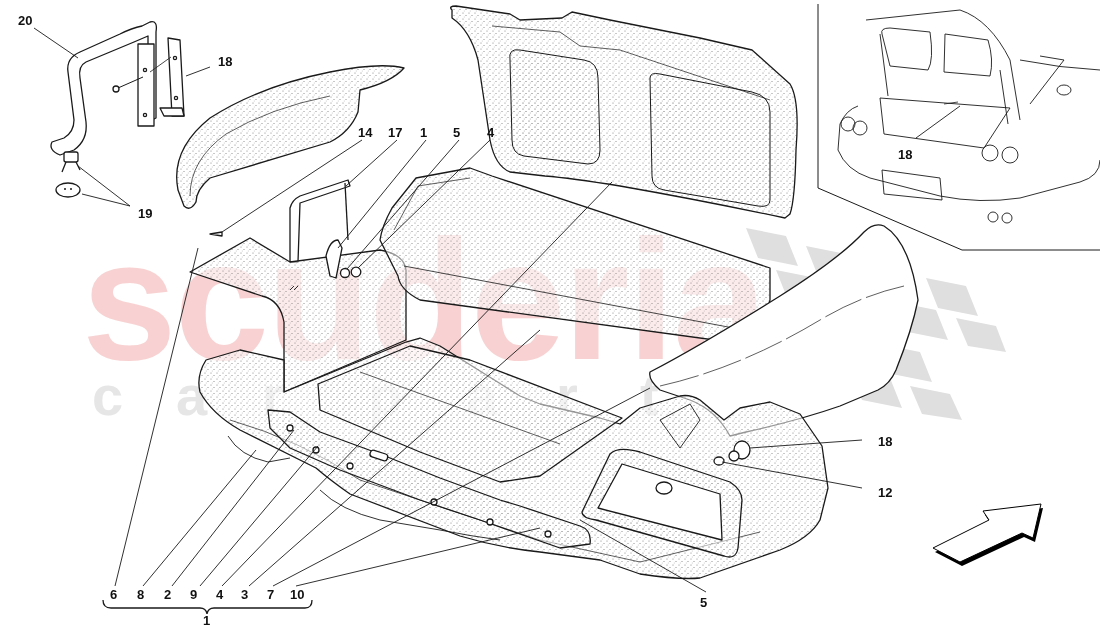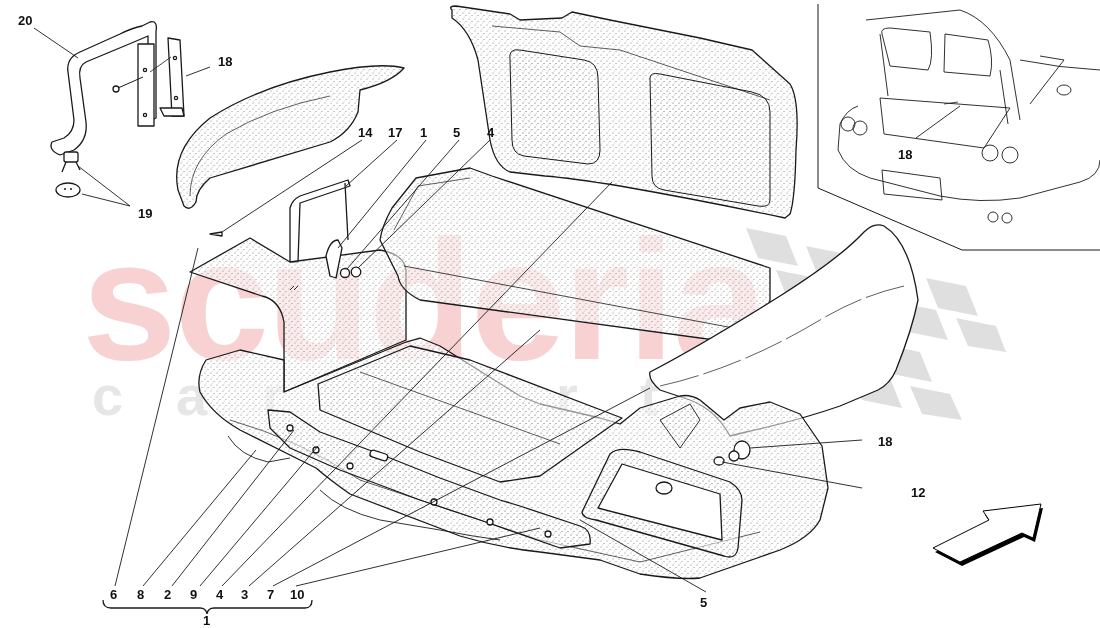--- a/index.html
+++ b/index.html
@@ -203,21 +203,21 @@
   <div class="callout" style="left:18px;top:14px">20</div>
   <div class="callout" style="left:218px;top:55px">18</div>
   <div class="callout" style="left:138px;top:207px">19</div>
   <div class="callout" style="left:358px;top:126px">14</div>
   <div class="callout" style="left:388px;top:126px">17</div>
   <div class="callout" style="left:420px;top:126px">1</div>
   <div class="callout" style="left:453px;top:126px">5</div>
   <div class="callout" style="left:487px;top:126px">4</div>
   <div class="callout" style="left:898px;top:148px">18</div>
   <div class="callout" style="left:878px;top:435px">18</div>
-  <div class="callout" style="left:911px;top:486px">12</div>
+  <div class="callout" style="left:878px;top:486px">12</div>
   <div class="callout" style="left:700px;top:596px">5</div>
   <div class="callout" style="left:110px;top:588px">6</div>
   <div class="callout" style="left:137px;top:588px">8</div>
   <div class="callout" style="left:164px;top:588px">2</div>
   <div class="callout" style="left:190px;top:588px">9</div>
   <div class="callout" style="left:216px;top:588px">4</div>
   <div class="callout" style="left:241px;top:588px">3</div>
   <div class="callout" style="left:267px;top:588px">7</div>
   <div class="callout" style="left:290px;top:588px">10</div>
   <div class="callout" style="left:203px;top:614px">1</div>

